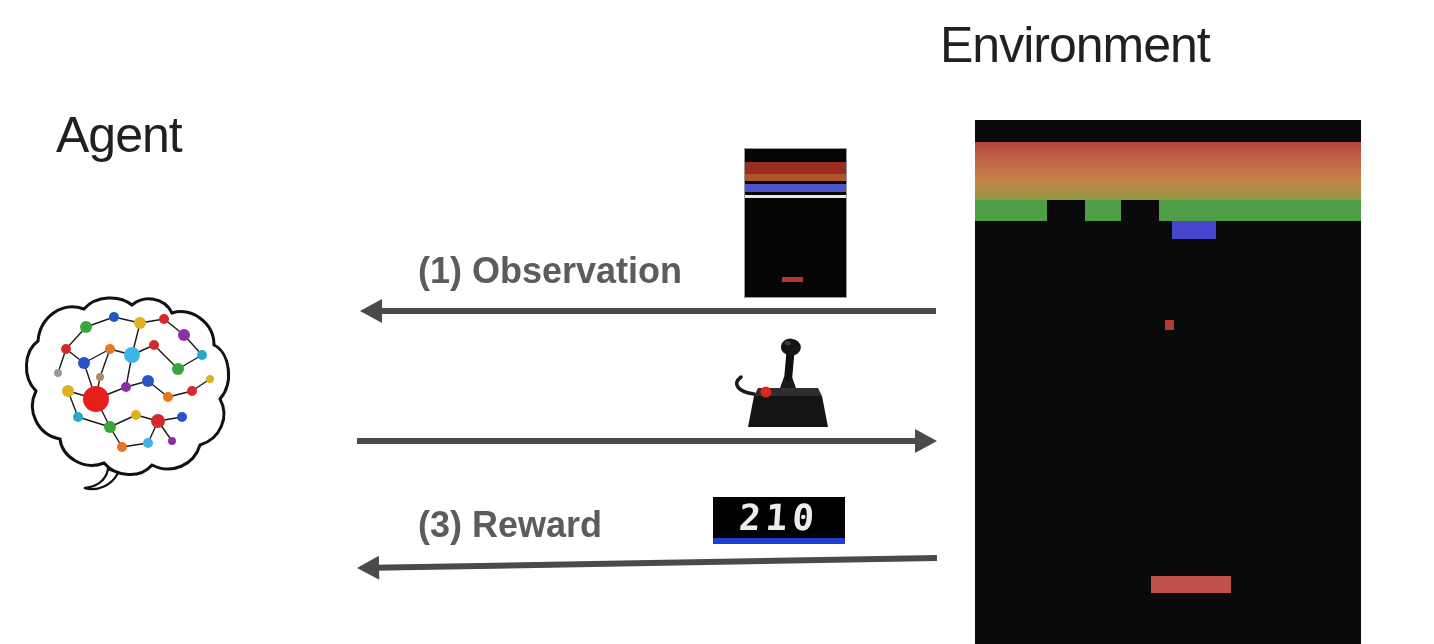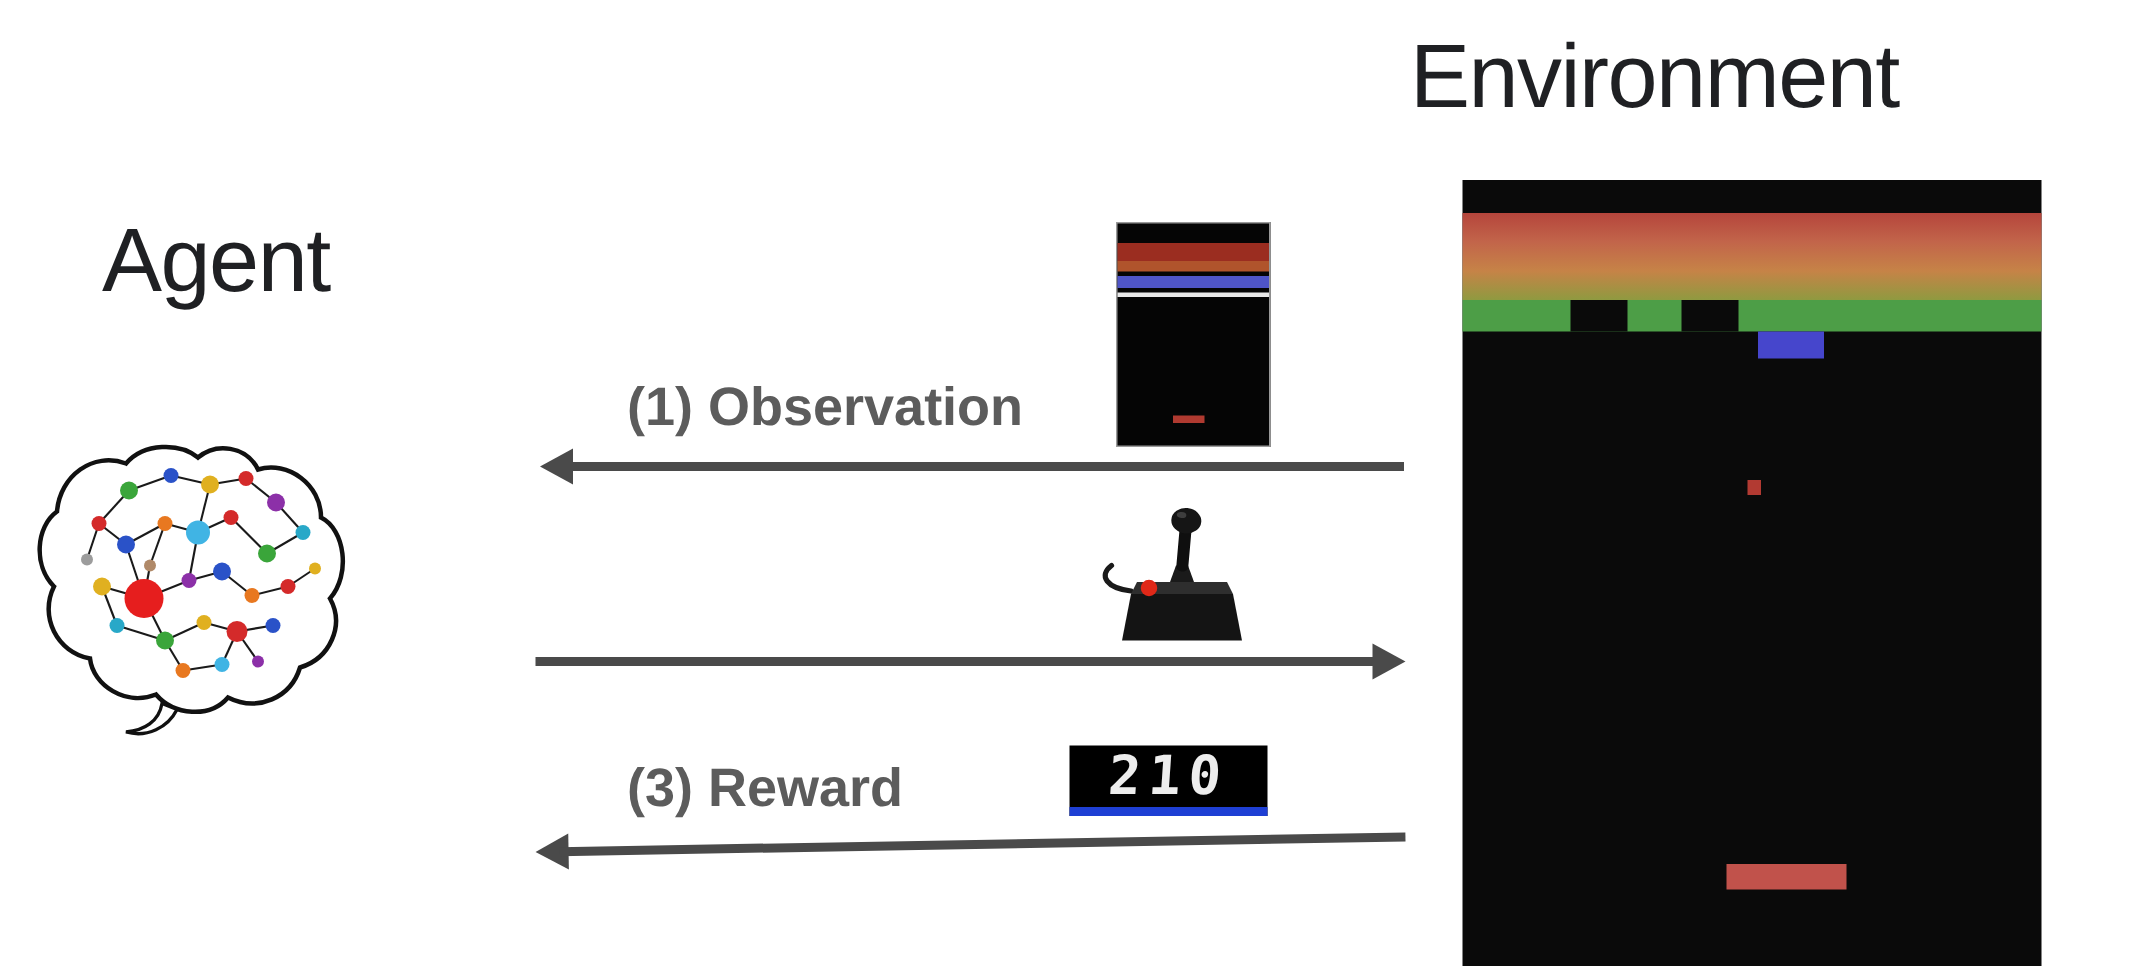--- a/index.html
+++ b/index.html
@@ -1,21 +1,21 @@
 <!DOCTYPE html>
 <html><head>
 <meta charset="utf-8">
 <style>
   html,body{margin:0;padding:0;background:#ffffff;}
   .canvas{
     position:relative;width:1434px;height:644px;background:#ffffff;overflow:hidden;
     font-family:"Liberation Sans", sans-serif;
   }
-  .title{position:absolute;color:#1f2023;font-size:60px;font-weight:400;letter-spacing:-1px;white-space:nowrap;}
-  .agent-title{left:68px;top:106px;margin-top:33px;}
+  .title{position:absolute;color:#1f2023;font-size:50px;font-weight:400;letter-spacing:-1px;white-space:nowrap;}
+  .agent-title{left:56px;top:106px;}
   .env-title{left:940px;top:16px;}
 
   .flow-label{position:absolute;font-weight:bold;font-size:36px;color:#5c5c5c;white-space:nowrap;}
   .lbl-observation{left:418px;top:250px;}
   .lbl-action{left:418px;top:382px;}
   .lbl-reward{left:418px;top:504px;}
 
   .arrow{position:absolute;height:24px;}
   .arrow .shaft{position:absolute;top:9px;height:6px;background:#4a4a4a;}
   .arrow .head{position:absolute;top:0;width:0;height:0;border-top:12px solid transparent;border-bottom:12px solid transparent;}

